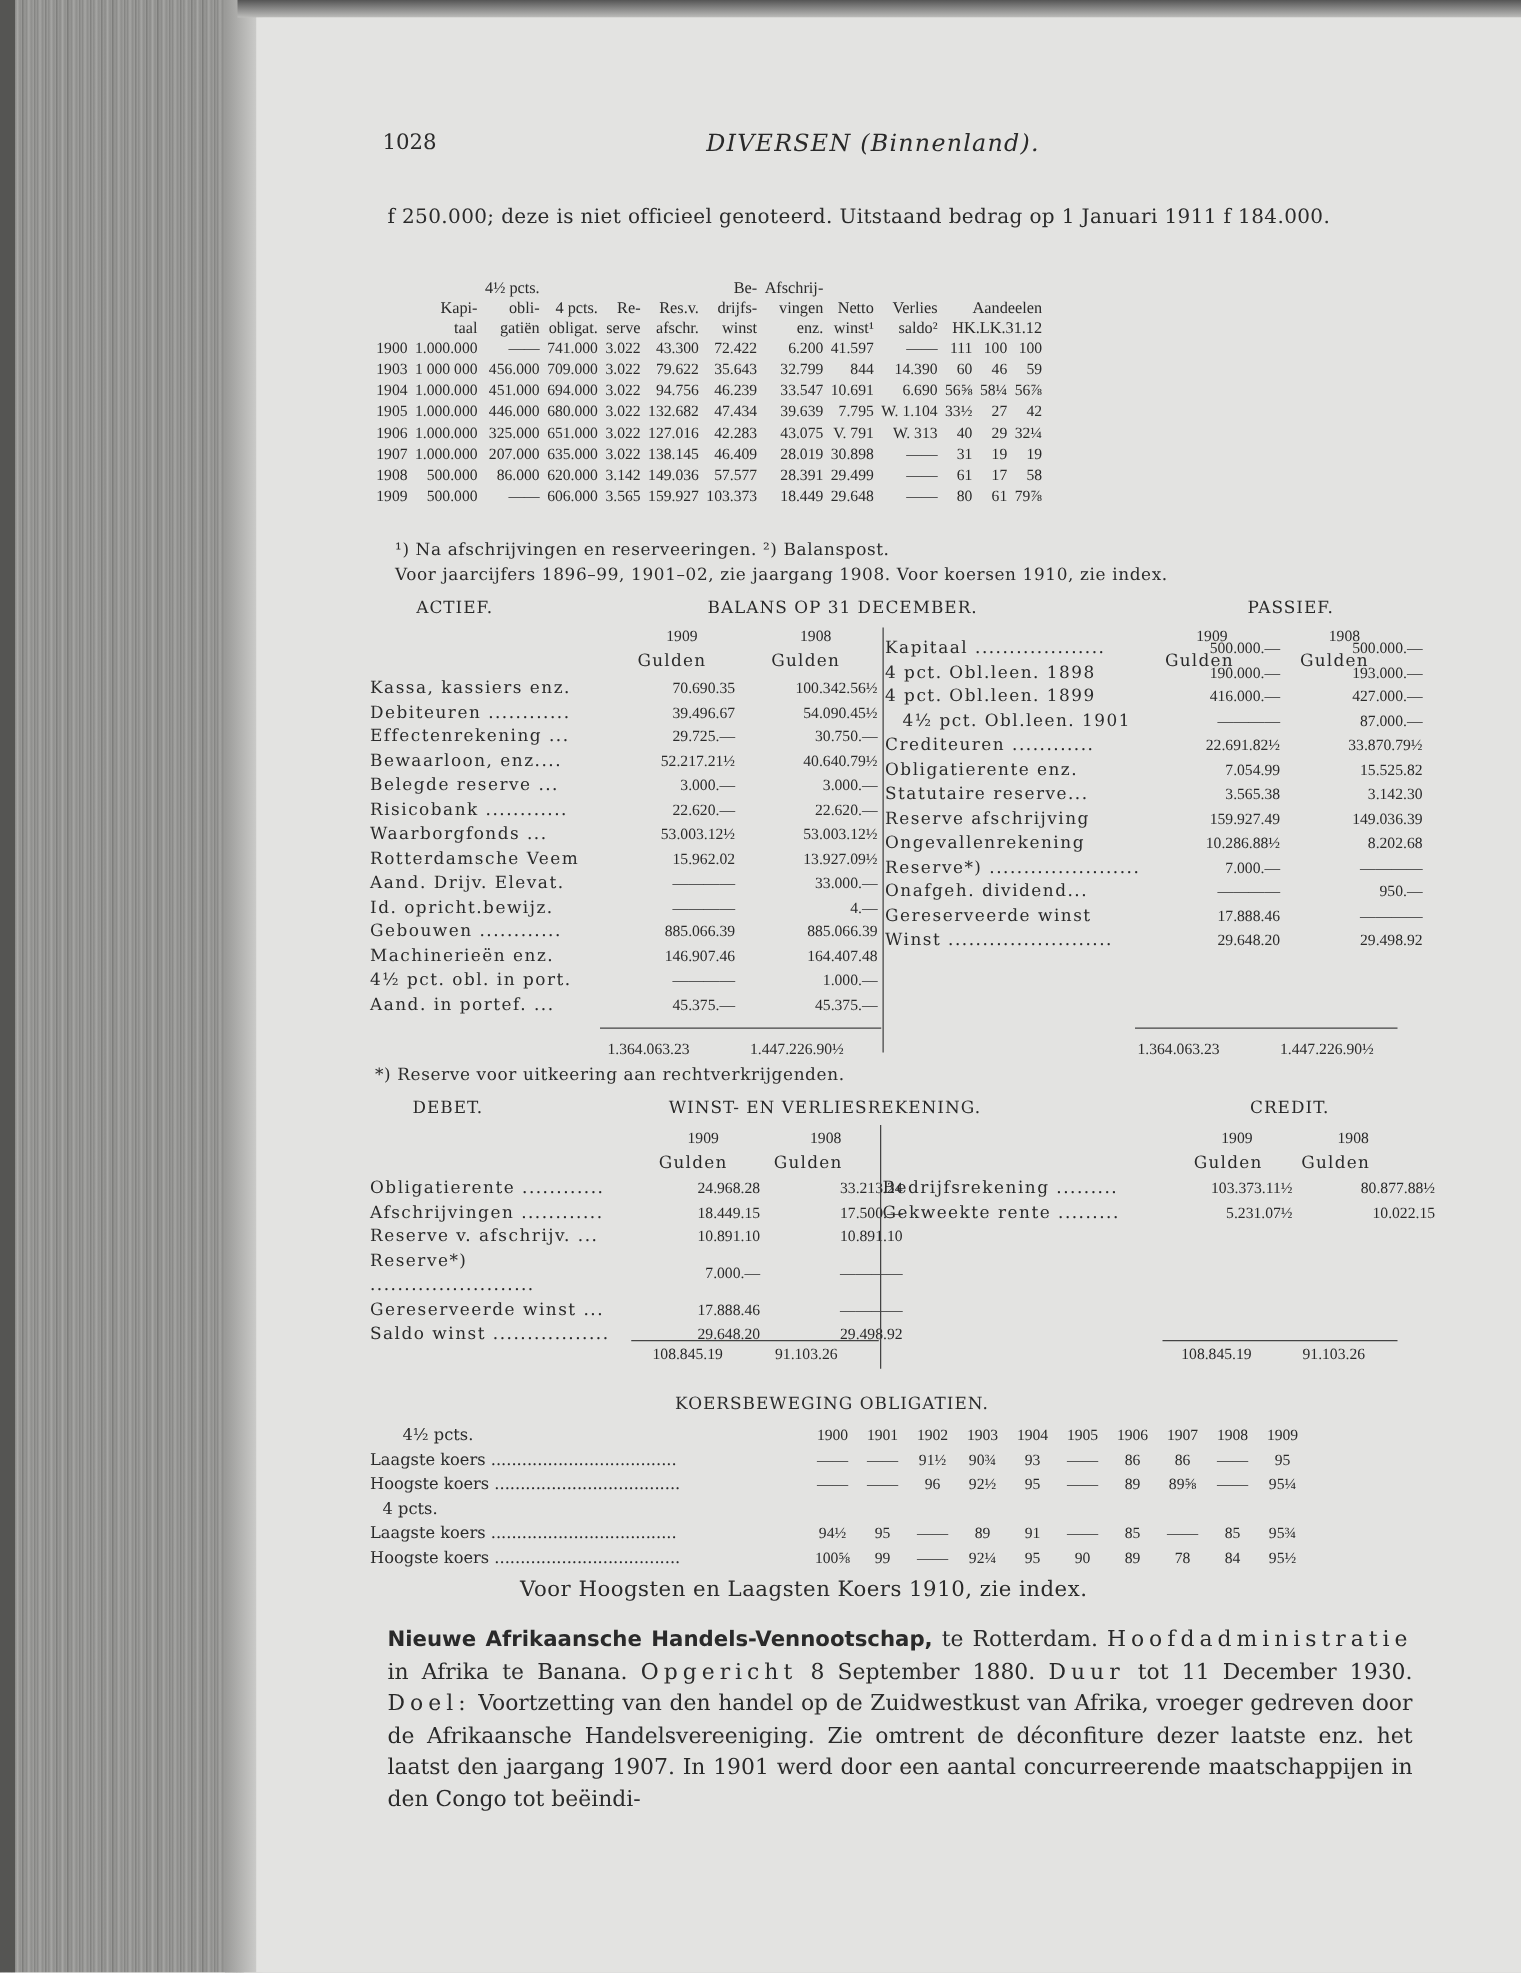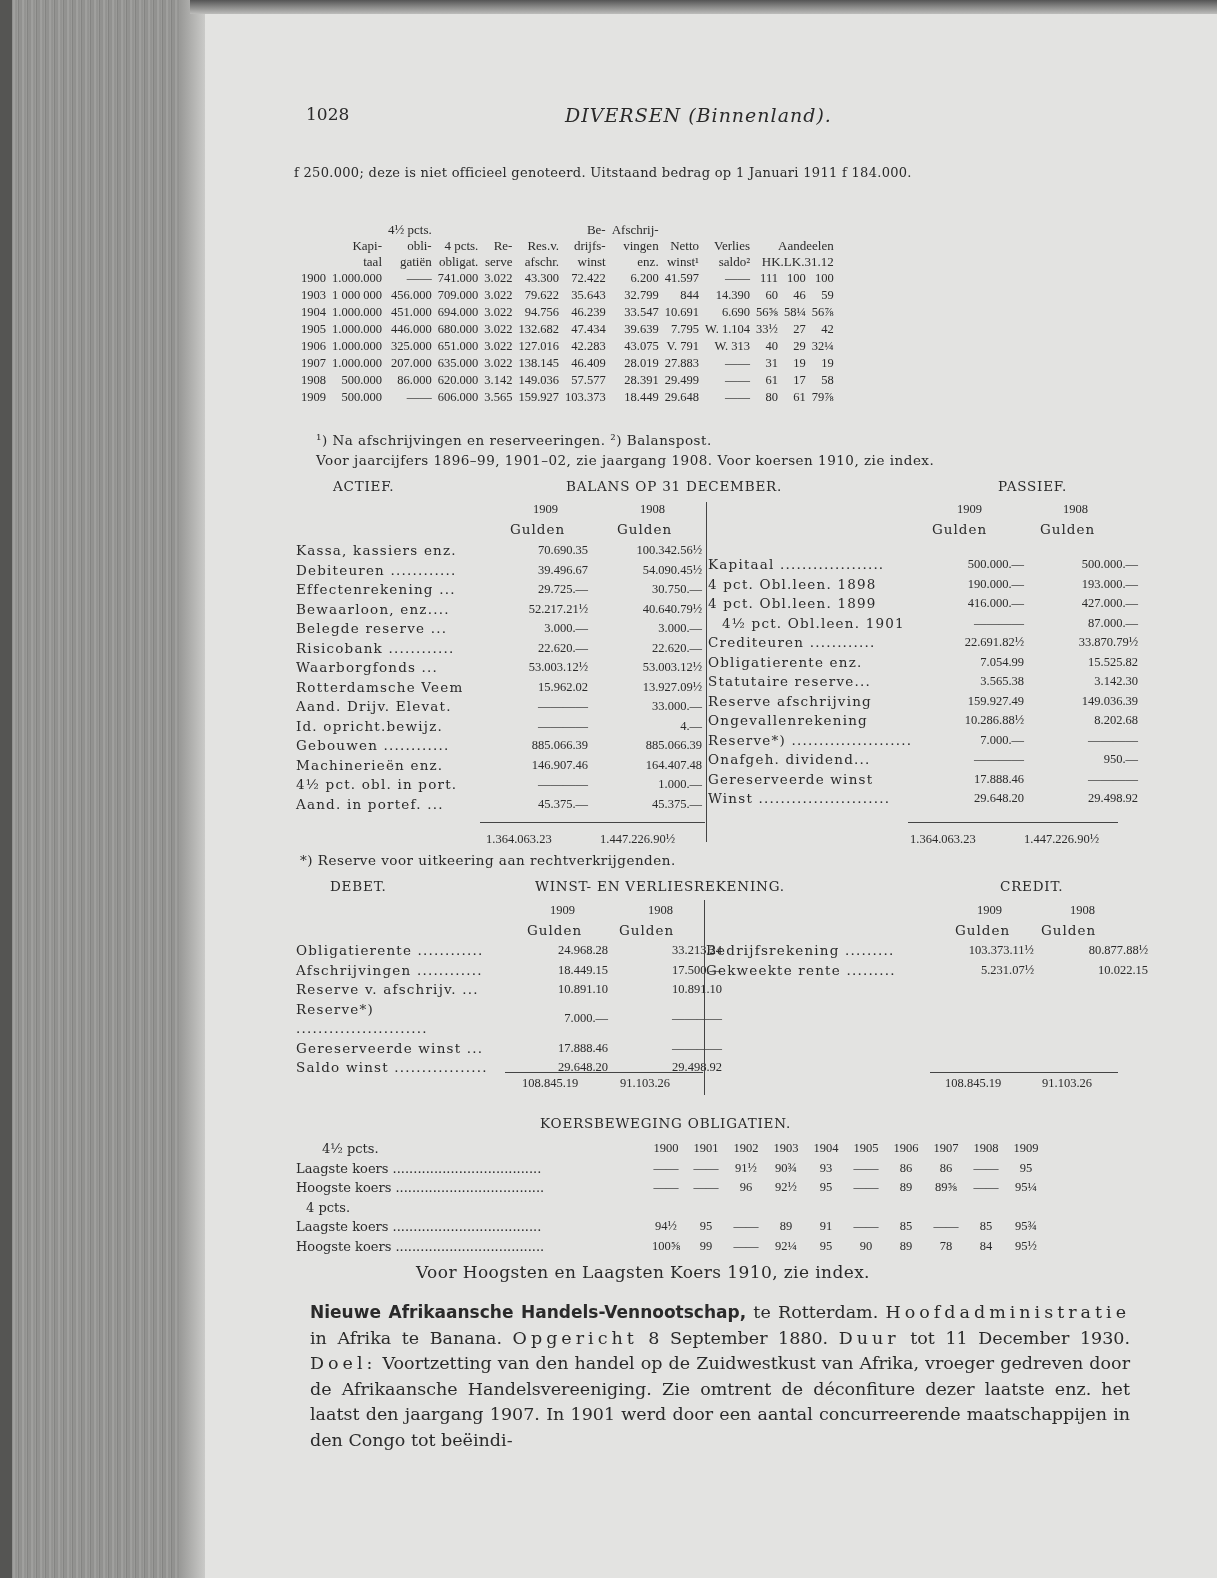--- a/index.html
+++ b/index.html
@@ -6,21 +6,21 @@
   body{width:1217px;height:1578px;position:relative;overflow:hidden;background:#d9d9d7;font-family:"DejaVu Serif",serif;color:#2a2a2a;}
   .edge{position:absolute;left:0;top:0;width:195px;height:1578px;
     background:repeating-linear-gradient(90deg,#7d7d7b 0px,#9a9a98 2px,#8a8a88 3px,#a6a6a4 5px,#8f8f8d 7px,#9e9e9c 9px);}
   .edge-dark{position:absolute;left:0;top:0;width:12px;height:1578px;background:#555553;}
   .edge-shade{position:absolute;left:180px;top:0;width:30px;height:1578px;background:linear-gradient(90deg,#9a9a98,#d4d4d2);}
   .topbar{position:absolute;left:190px;top:0;right:0;height:14px;background:linear-gradient(#555,#bdbdbb);}
   .page{position:absolute;left:205px;top:14px;right:0;bottom:0;background:#e3e3e1;}
   .abs{position:absolute;white-space:nowrap;}
   .hdr-num{left:306px;top:104px;font-size:17px;}
   .hdr-title{left:565px;top:104px;font-size:19px;font-style:italic;letter-spacing:1px;}
-  .intro{left:294px;top:160px;font-size:13px;line-height:25px;width:810px;white-space:normal;letter-spacing:0.3px;}
+  .intro{left:310px;top:160px;font-size:16px;line-height:25px;width:810px;white-space:normal;letter-spacing:0.3px;}
   table{border-collapse:collapse;}
   .t1{position:absolute;left:298px;top:222px;font-size:12.5px;font-family:"Liberation Serif",serif;}
   .t1 td{padding:0 3px;text-align:right;line-height:17px;}
   .t1 .hd td{line-height:16px;font-size:13px;}
   .small{font-size:13.5px;}
   .note1{left:316px;top:432px;font-size:13.5px;letter-spacing:0.5px;}
   .note2{left:316px;top:452px;font-size:13.5px;letter-spacing:0.5px;}
   .sec{font-size:13.5px;letter-spacing:0.8px;}
   .bal{position:absolute;font-size:13.5px;}
   .bal td{padding:0 2px;line-height:19.5px;}
@@ -167,21 +167,21 @@
       </tr>
       <tr>
         <td>1907</td>
         <td>1.000.000</td>
         <td>207.000</td>
         <td>635.000</td>
         <td>3.022</td>
         <td>138.145</td>
         <td>46.409</td>
         <td>28.019</td>
-        <td>27.883</td>
+        <td>30.898</td>
         <td>——</td>
         <td>31</td>
         <td>19</td>
         <td>19</td>
       </tr>
       <tr>
         <td>1908</td>
         <td>500.000</td>
         <td>86.000</td>
         <td>620.000</td>
@@ -296,21 +296,21 @@
         <td class="num" style="width: 102px;">————</td>
         <td class="num" style="width: 110px; text-align: right;">1.000.—</td>
       </tr>
       <tr>
         <td class="lbl" style="width: 186px;">Aand. in portef. ...</td>
         <td class="num" style="width: 102px;">45.375.—</td>
         <td class="num" style="width: 110px;">45.375.—</td>
       </tr>
     </tbody>
   </table>
-<table class="bal" style="left:706px;top:555px;">
+<table class="bal" style="left:706px;top:509px;">
     <tbody id="passief-body">
       <tr>
         <td class="lbl" style="width: 196px;">Kapitaal ...................</td>
         <td class="num" style="width: 102px;">500.000.—</td>
         <td class="num" style="width: 110px;">500.000.—</td>
       </tr>
       <tr>
         <td class="lbl" style="width: 196px;">4 pct. Obl.leen. 1898</td>
         <td class="num" style="width: 102px;">190.000.—</td>
         <td class="num" style="width: 110px;">193.000.—</td>

